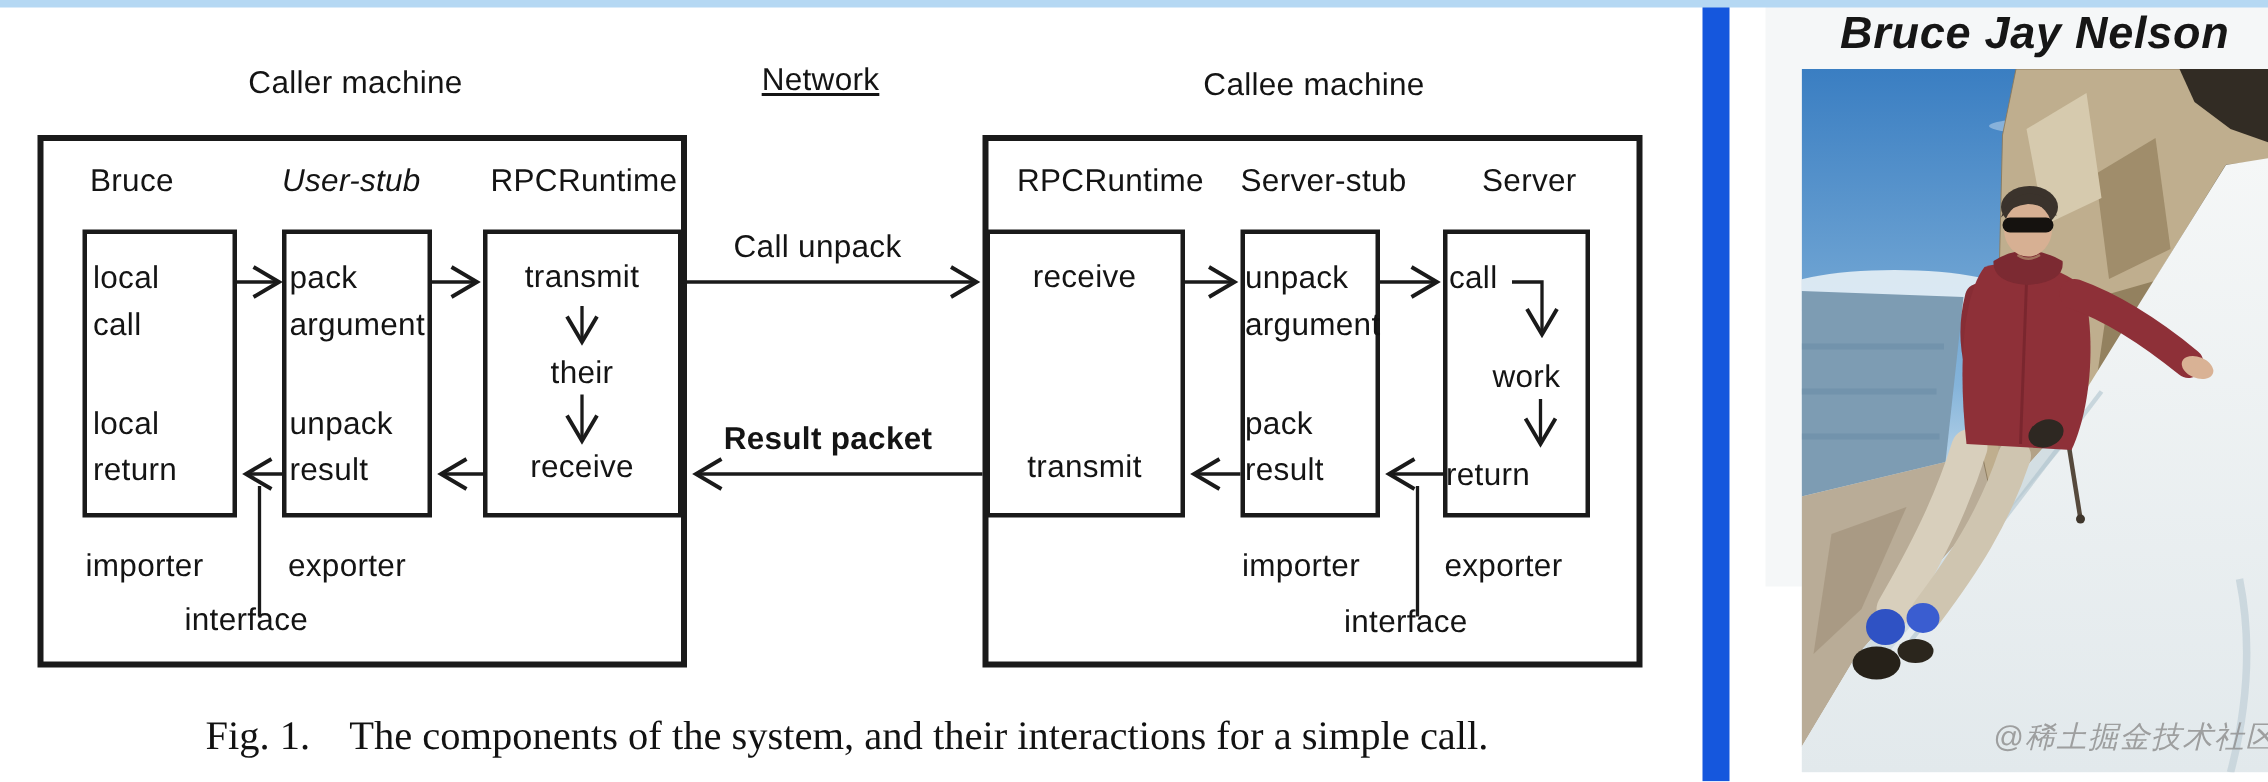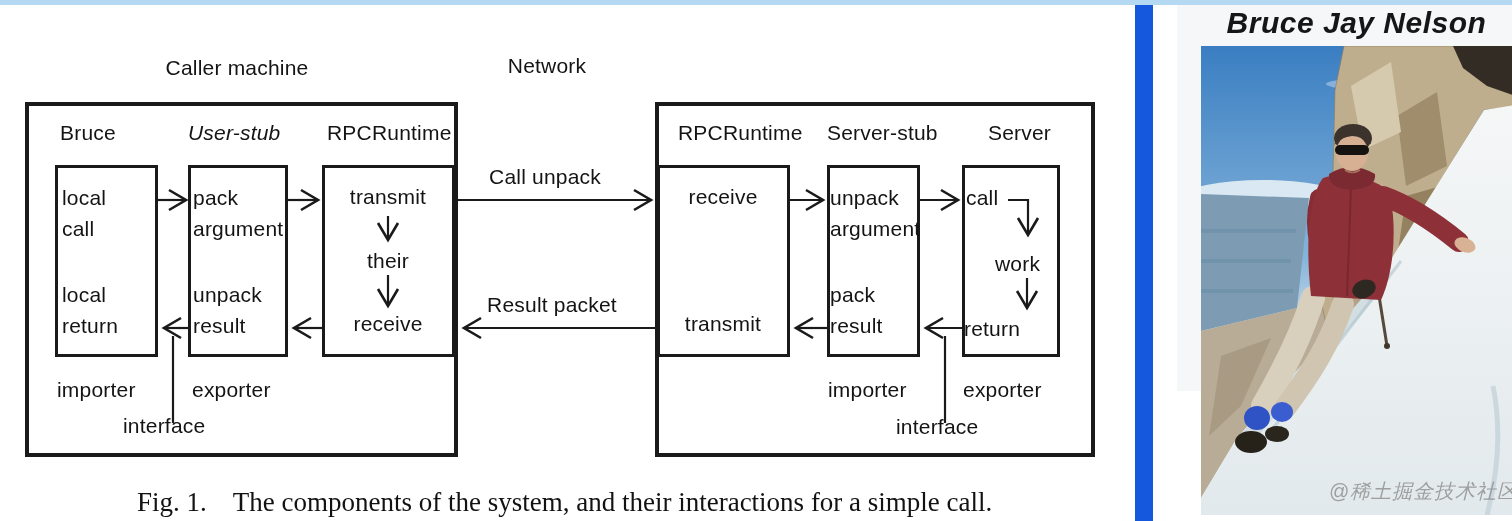--- a/index.html
+++ b/index.html
@@ -1,20 +1,20 @@
 <!DOCTYPE html>
 <html><head>
 <meta charset="utf-8">
 <style>
   html,body{margin:0;padding:0;background:#ffffff;}
   .stage{position:relative;width:1512px;height:521px;background:#ffffff;overflow:hidden;
          font-family:"Liberation Sans",sans-serif;}
   .topstrip{position:absolute;left:0;top:0;width:1512px;height:5px;background:#b5d8f3;z-index:9;}
   
-  .diagram{position:absolute;left:0;top:16px;width:1140px;height:368px;}
+  .diagram{position:absolute;left:0;top:4px;width:1140px;height:368px;}
   .t{position:absolute;font-family:"Liberation Sans",sans-serif;font-size:21px;color:#141414;
      white-space:nowrap;letter-spacing:0.2px;}
   .tc{transform:translateX(-50%);}
   .two{line-height:31px;}
   .obox{position:absolute;border:4px solid #1a1a1a;}
   .ibox{position:absolute;border:3px solid #1a1a1a;}
   .arrows{position:absolute;left:0;top:0;pointer-events:none;}
   .caption{position:absolute;left:137px;top:471px;font-family:"Liberation Serif",serif;
            font-size:27px;color:#121212;white-space:nowrap;}
   .caption .fig{margin-right:26px;}
@@ -29,21 +29,22 @@
 </style>
 </head>
 <body>
 
 <div class="stage">
   <div class="topstrip"></div>
 
   <div class="diagram">
 
     <div class="t tc" style="left:237px;top:40px;">Caller machine</div>
-    <div class="t tc" style="left:547px;top:38px;">Network</div>
+    <div class="t tc" style="left:547px;top:38px;text-decoration:underline;">Network</div>
+    <div class="t tc" style="left:876px;top:41px;">Callee machine</div>
 
     <div class="obox" style="left:25px;top:86px;width:425px;height:347px;"></div>
     <div class="obox" style="left:655px;top:86px;width:432px;height:347px;"></div>
 
     <div class="t" style="left:60px;top:105px;">Bruce</div>
     <div class="t" style="left:188px;top:105px;font-style:italic;">User-stub</div>
     <div class="t" style="left:327px;top:105px;">RPCRuntime</div>
 
     <div class="t" style="left:678px;top:105px;">RPCRuntime</div>
     <div class="t" style="left:827px;top:105px;text-align:center;">Server-stub</div>
@@ -88,21 +89,21 @@
     <div class="t two" style="left:830px;top:263px;">
       <div>pack</div>
       <div>result</div>
     </div>
 
     <div class="t" style="left:966px;top:170px;">call</div>
     <div class="t" style="left:995px;top:236px;">work</div>
     <div class="t" style="left:964px;top:301px;">return</div>
 
     <div class="t tc" style="left:545px;top:149px;">Call unpack</div>
-    <div class="t tc" style="left:552px;top:277px;">Result packet</div>
+    <div class="t tc" style="left:552px;top:277px;font-weight:bold;">Result packet</div>
 
     <div class="t" style="left:57px;top:362px;">importer</div>
     <div class="t" style="left:192px;top:362px;">exporter</div>
     <div class="t" style="left:123px;top:398px;">interface</div>
     <div class="t" style="left:828px;top:362px;">importer</div>
     <div class="t" style="left:963px;top:362px;">exporter</div>
     <div class="t" style="left:896px;top:399px;">interface</div>
 
     <svg class="arrows" width="1140" height="521" viewBox="0 0 1140 521">
       <defs>

